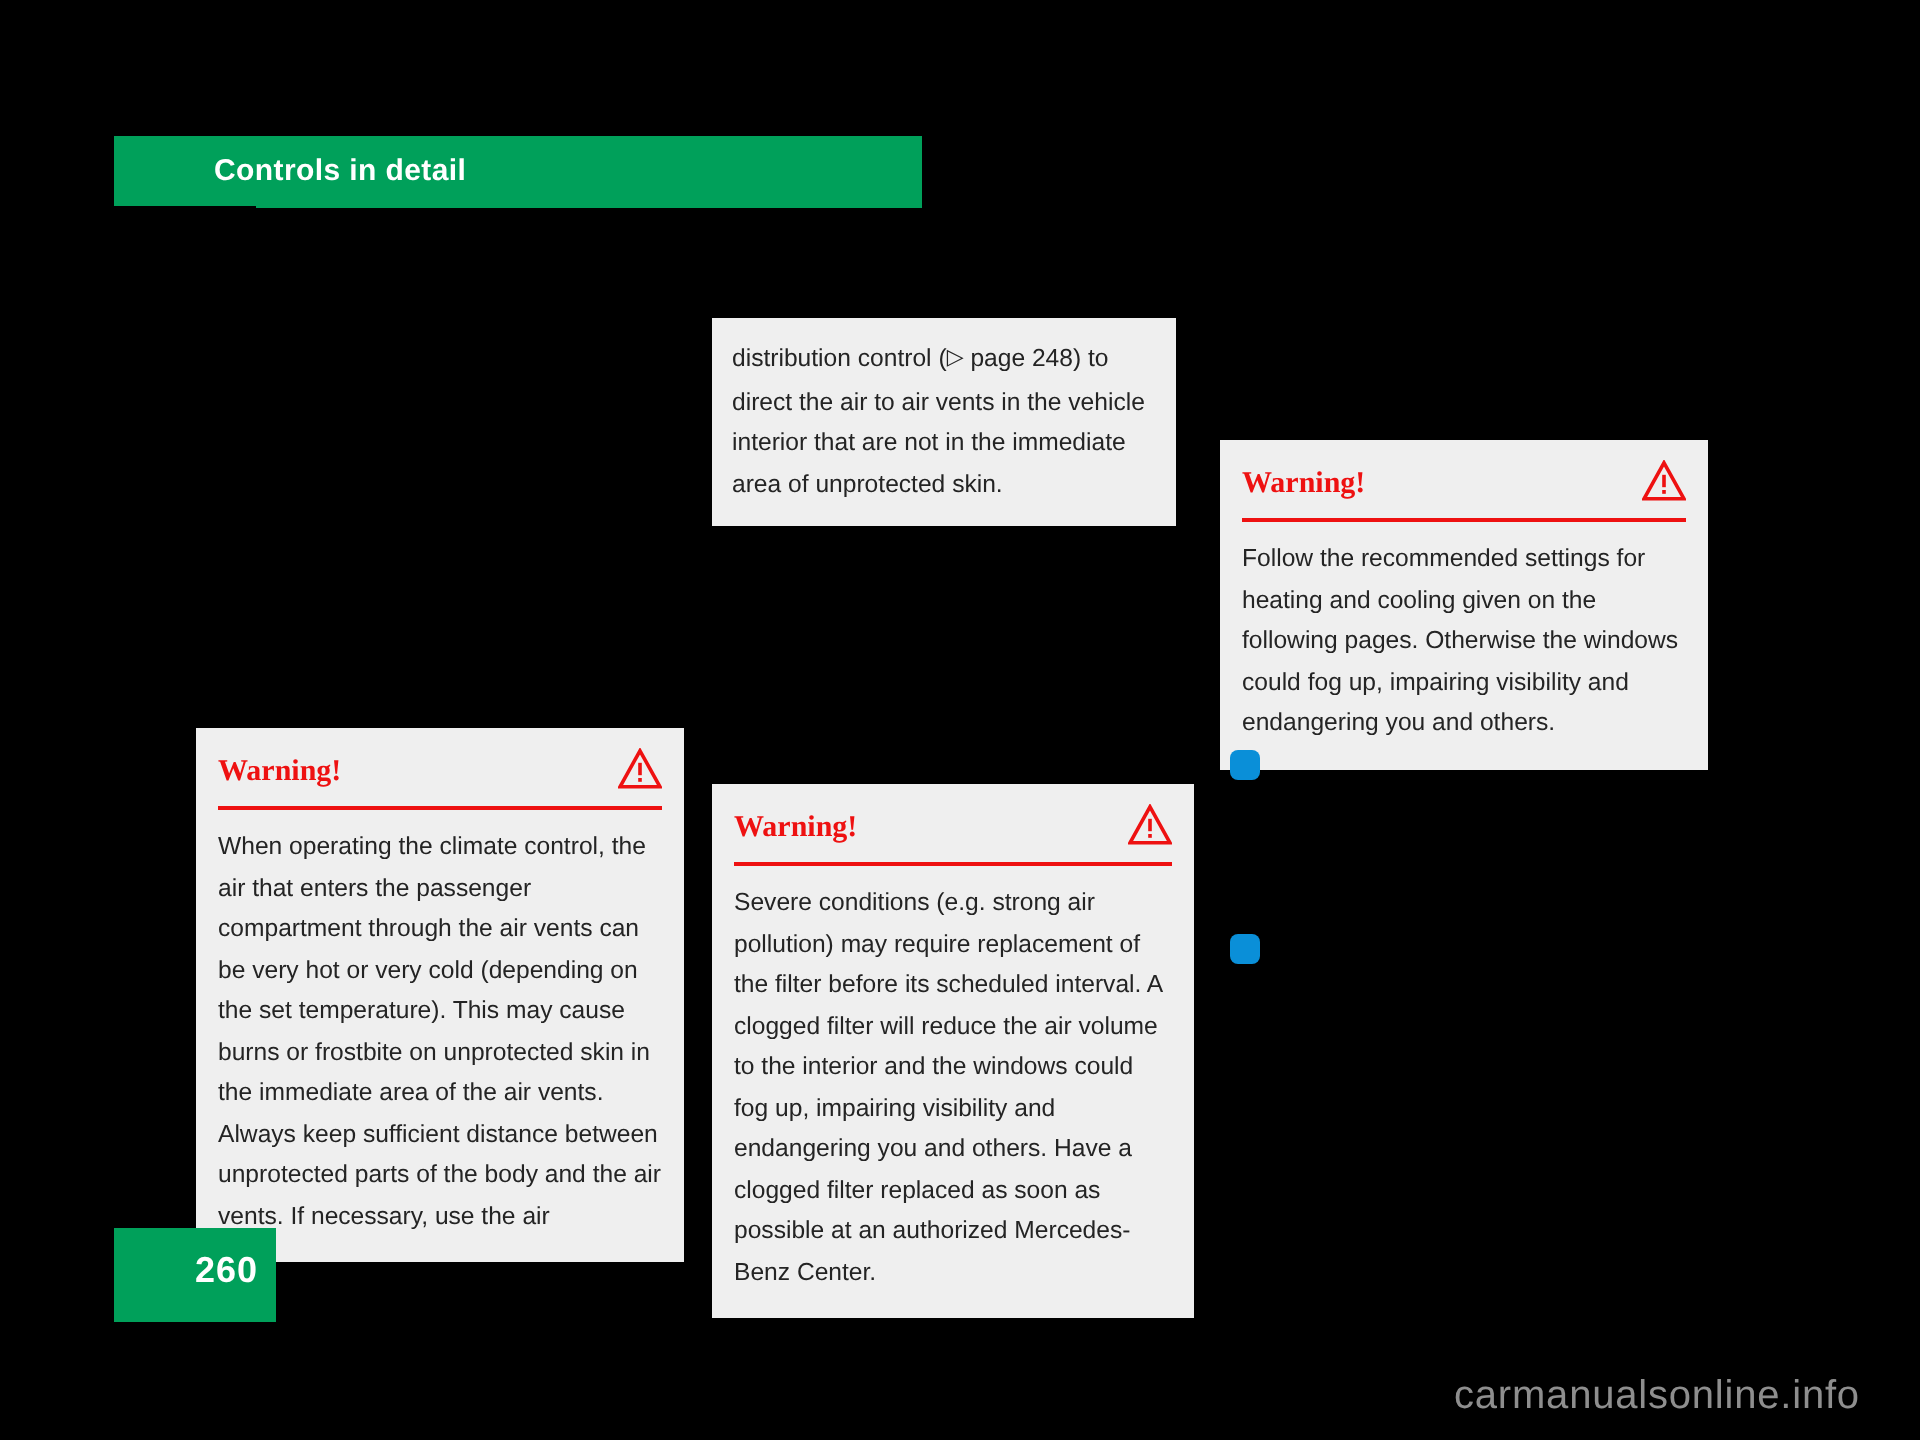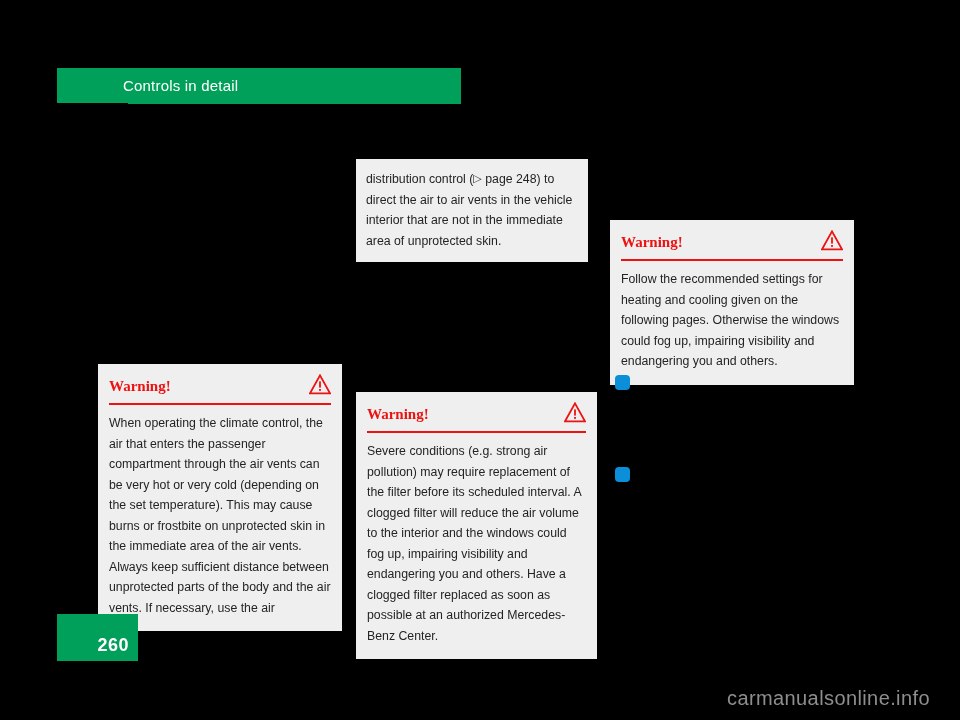--- a/index.html
+++ b/index.html
@@ -20,25 +20,25 @@
   #section-header {
     position: absolute;
     left: 57px;
     top: 68px;
     width: 404px;
     height: 36px;
     background: #00a05a;
   }
   #section-header .title {
     position: absolute;
-    left: 66px;
+    left: 50px;
     top: 9px;
     color: #ffffff;
     font-size: 15px;
-    font-weight: normal;
+    font-weight: bold;
     letter-spacing: 0.2px;
     white-space: nowrap;
   }
   
   #section-header .notch {
     position: absolute;
     left: 0;
     bottom: -4px;
     width: 71px;
     height: 5px;
@@ -55,21 +55,20 @@
     background: #00a05a;
   }
   #page-badge .num {
     position: absolute;
     right: 9px;
     top: 11px;
     color: #ffffff;
     font-size: 18px;
     font-weight: bold;
     letter-spacing: 0.5px;
-    margin-top: 10px;
   }
 
   
   .box {
     position: absolute;
     background: #efefef;
     box-sizing: border-box;
   }
   .box .body {
     color: #242424;

